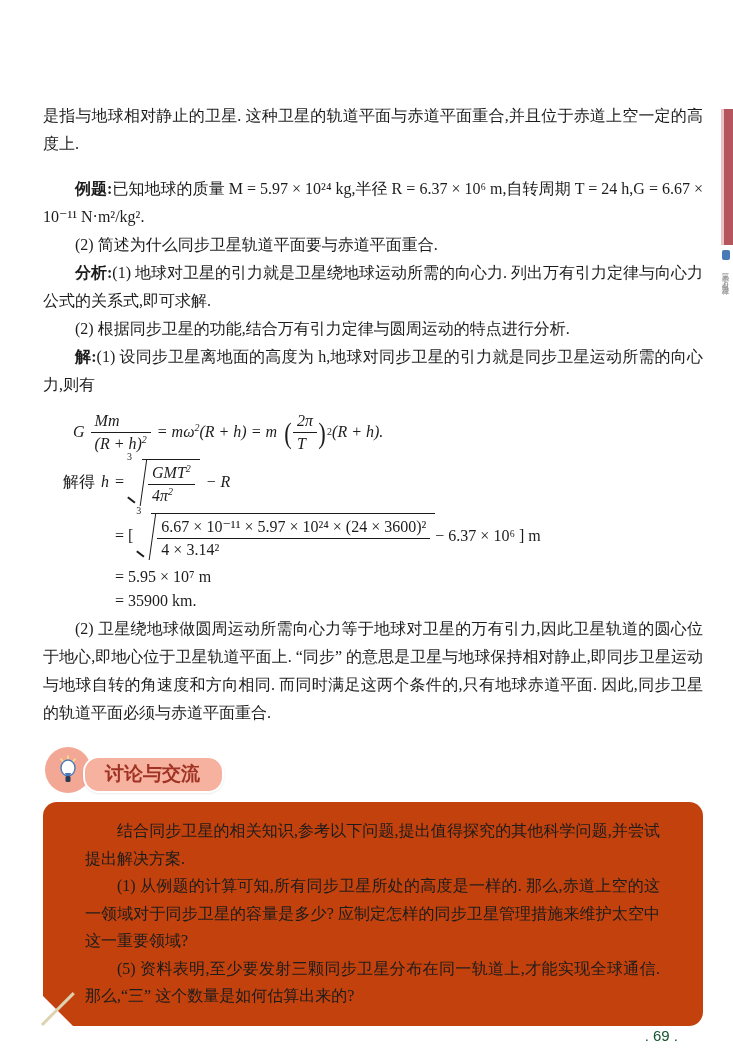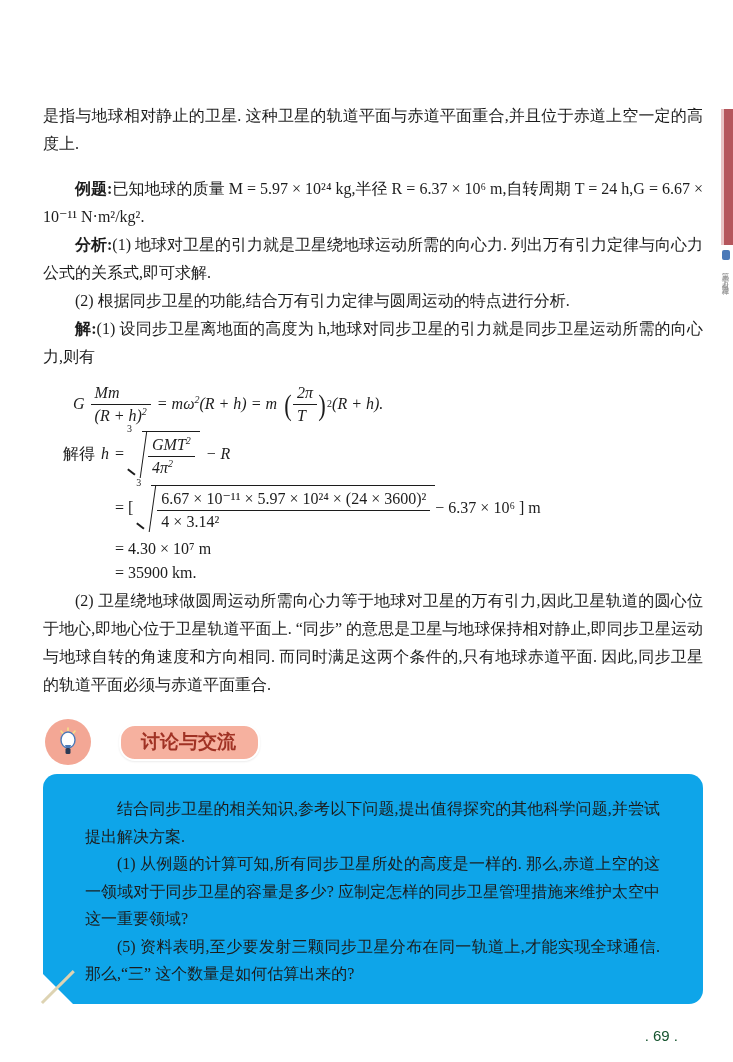--- a/index.html
+++ b/index.html
@@ -62,45 +62,44 @@
   .gap6 { display: inline-block; width: 6px; }
   .f-row1 { margin: 10px 0 0 30px; height: 46px; }
   .f-row2 { margin: 2px 0 0 20px; height: 50px; }
   .f-row3 { margin: 2px 0 0 72px; height: 54px; }
   .f-row4 { margin: 2px 0 0 72px; height: 24px; }
   .f-row5 { margin: 0 0 2px 72px; height: 24px; }
 
   
   .disc { margin-top: 20px; }
   .disc-header {
-    position: relative; z-index: 2; display: flex; align-items: center;
+    position: relative; z-index: 2; display: flex; align-items: flex-end;
     margin-left: 2px;
-    gap: 36px;
   }
   .disc-icon-circle {
     width: 46px; height: 46px; border-radius: 50%;
     background: #f3a795; display: flex; align-items: center; justify-content: center;
     flex: 0 0 auto;
   }
   .disc-pill {
     margin-left: -8px;
     background: #f6b19f;
     border: 2px solid #ffffff;
     border-radius: 16px;
     padding: 2px 22px 3px 20px;
     font-family: "Liberation Sans", "DejaVu Sans", sans-serif;
     font-weight: 700; font-size: 19px; color: #a03224;
     box-shadow: 0 1px 2px rgba(0,0,0,0.08);
   }
   .disc-box {
     position: relative;
     margin-top: 9px;
-    background: #0ea5e9;
+    background: #c2410c;
     border-radius: 14px;
-    padding: 21px 43px 16px 42px;
+    padding: 15px 43px 16px 42px;
     font-size: 16px;
     line-height: 27.5px;
     min-height: 214px;
   }
   .disc-box .fold-cover {
     position: absolute; left: -1px; bottom: -1px; width: 0; height: 0;
     border-bottom: 32px solid #ffffff; border-right: 32px solid transparent;
   }
   .disc-box .fold-edge {
     position: absolute; left: 0; bottom: 0; width: 45px; height: 3px;
@@ -138,20 +137,21 @@
   <div class="side-tab"></div>
   <div class="side-mini-icon"></div>
   <div class="side-caption">第三章 万有引力定律</div>
 
   <div class="content">
 
     <p class="para">是指与地球相对静止的卫星. 这种卫星的轨道平面与赤道平面重合,并且位于赤道上空一定的高度上.</p>
 
     <p class="para indent mt"><span class="lead-bold">例题:</span><span>已知地球的质量 M = 5.97 × 10²⁴ kg,半径 R = 6.37 × 10⁶ m,自转周期 T = 24 h,G = 6.67 × 10⁻¹¹ N·m²/kg².</span></p>
 
+    <p class="para indent">(2) 简述为什么同步卫星轨道平面要与赤道平面重合.</p>
 
     <p class="para indent"><span class="lead-bold">分析:</span><span>(1) 地球对卫星的引力就是卫星绕地球运动所需的向心力. 列出万有引力定律与向心力公式的关系式,即可求解.</span></p>
     <p class="para indent">(2) 根据同步卫星的功能,结合万有引力定律与圆周运动的特点进行分析.</p>
 
     <p class="para indent"><span class="lead-bold">解:</span><span>(1) 设同步卫星离地面的高度为 h,地球对同步卫星的引力就是同步卫星运动所需的向心力,则有</span></p>
 
     <div class="math-row f-row1">
       <span class="it">G</span>
       <span class="gap6"></span>
       <span class="frac">
@@ -181,21 +181,21 @@
       <span class="gap6"></span>
       <span class="it">− R</span>
     </div>
 
     <div class="math-row f-row3">
       <span>= [</span>
       <span class="crt"><span class="idx">3</span><span class="rad"><span class="frac"><span class="num">6.67 × 10⁻¹¹ × 5.97 × 10²⁴ × (24 × 3600)²</span><span class="den">4 × 3.14²</span></span></span></span>
       <span>− 6.37 × 10⁶ ] m</span>
     </div>
 
-    <div class="math-row f-row4">= 4.30 × 10⁷ m</div>
+    <div class="math-row f-row4">= 5.95 × 10⁷ m</div>
     <div class="math-row f-row5">= 35900 km.</div>
 
     <p class="para indent">(2) 卫星绕地球做圆周运动所需向心力等于地球对卫星的万有引力,因此卫星轨道的圆心位于地心,即地心位于卫星轨道平面上. “同步” 的意思是卫星与地球保持相对静止,即同步卫星运动与地球自转的角速度和方向相同. 而同时满足这两个条件的,只有地球赤道平面. 因此,同步卫星的轨道平面必须与赤道平面重合.</p>
 
     <div class="disc">
       <div class="disc-header">
         <span class="disc-icon-circle">
           <svg width="24" height="30" viewBox="0 0 24 30">
             <g stroke="#f7e08a" stroke-width="1.6" stroke-linecap="round">
               <line x1="12" y1="1" x2="12" y2="4"></line>

